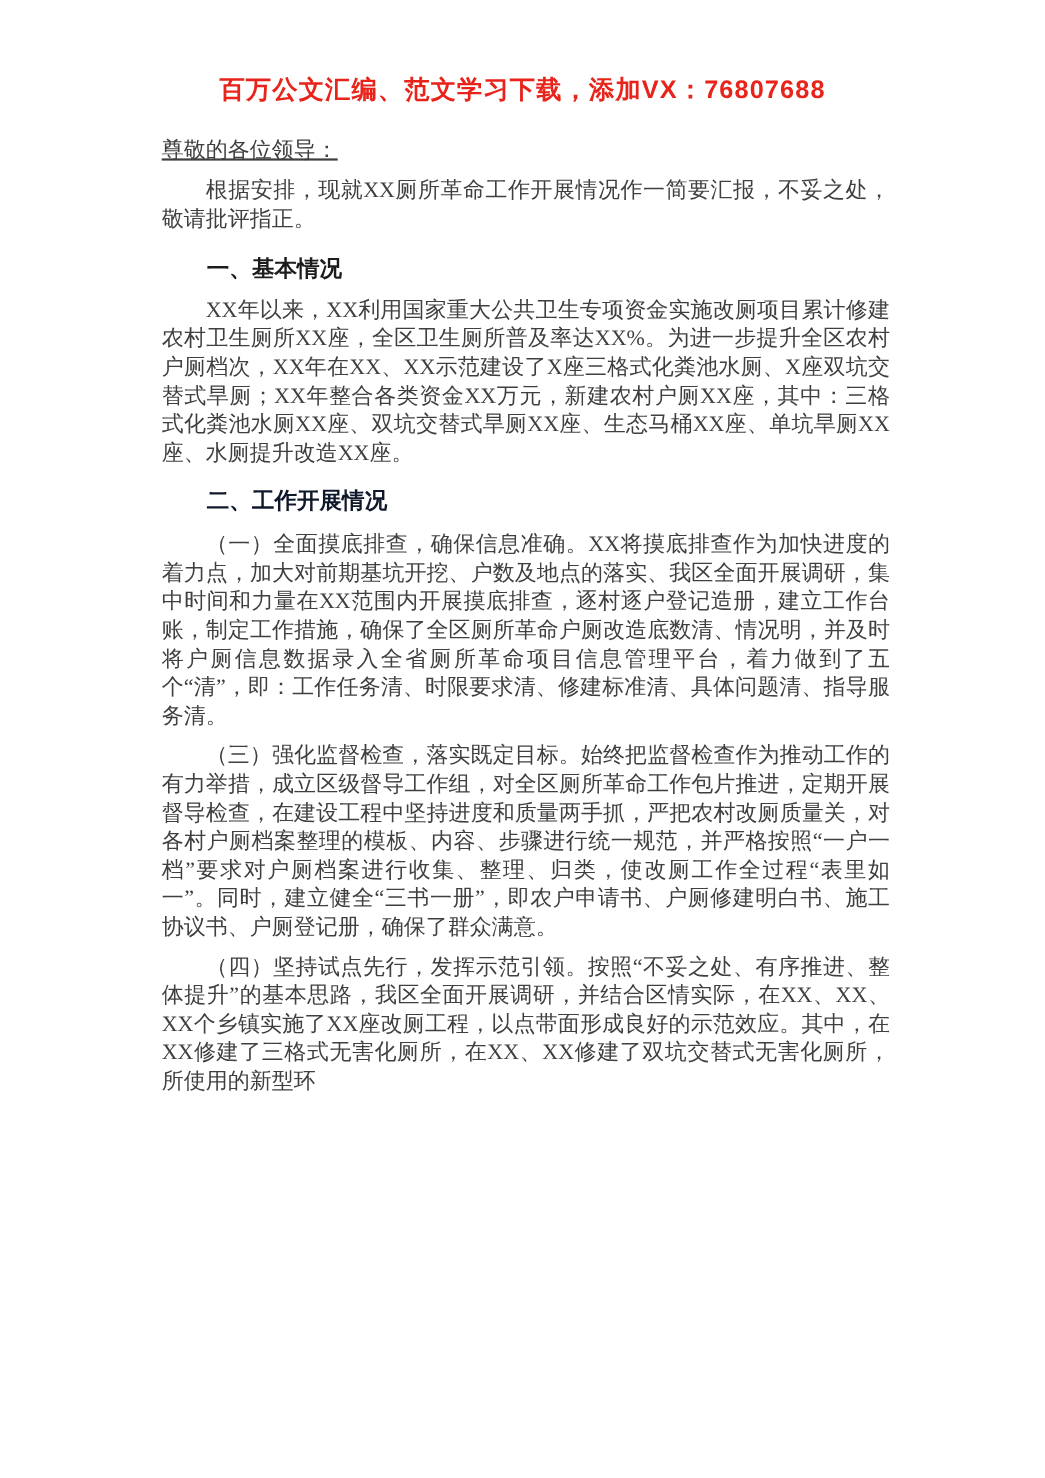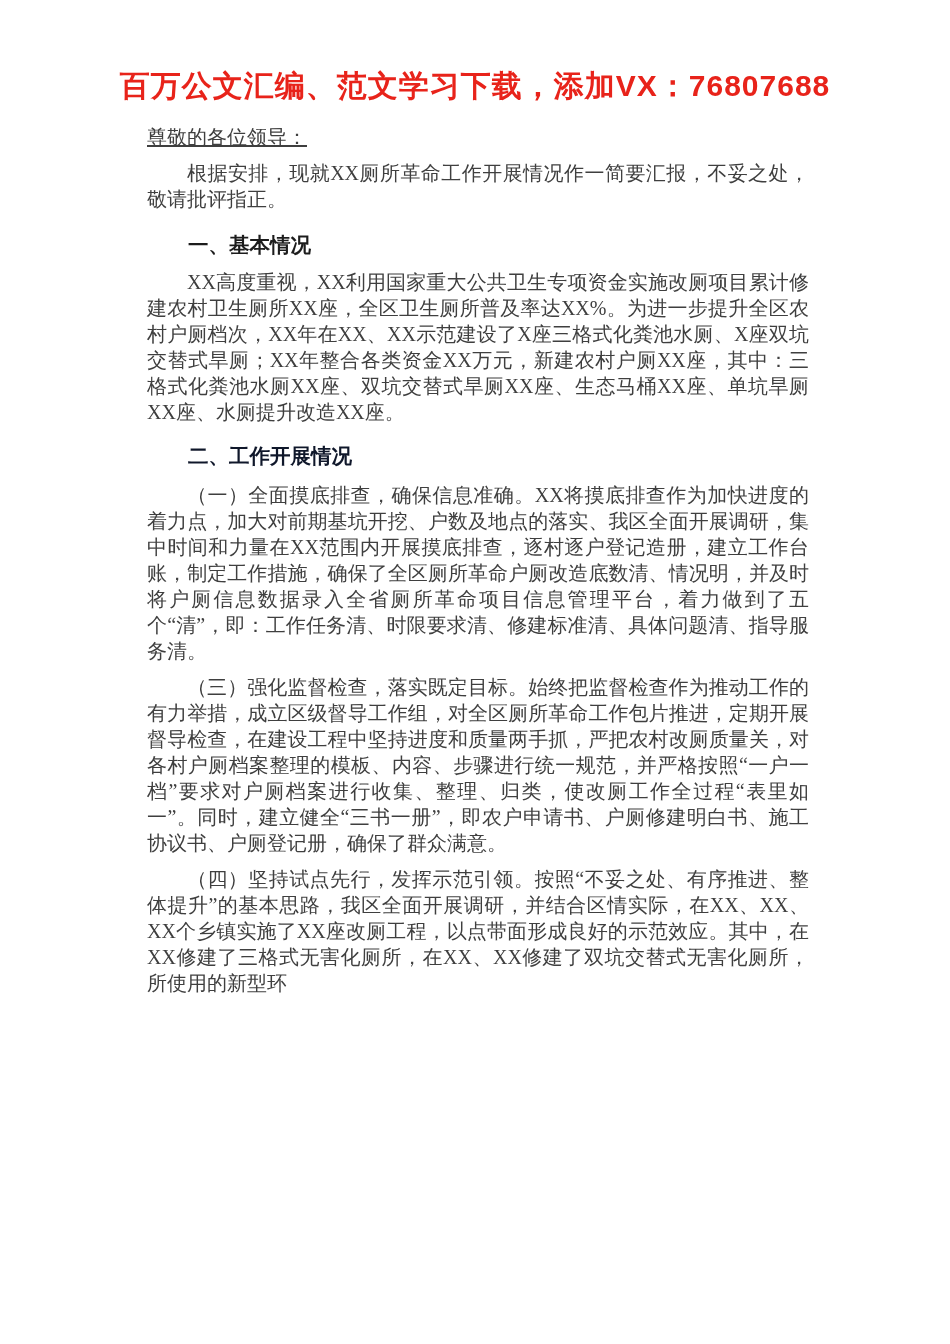--- a/index.html
+++ b/index.html
@@ -15,21 +15,21 @@
     overflow: hidden;
   }
   .promo-banner {
     position: absolute;
     top: 66px;
     left: 0;
     width: 950px;
     text-align: center;
     font-family: "Liberation Sans", sans-serif;
     font-weight: bold;
-    font-size: 30px;
+    font-size: 23px;
     letter-spacing: 1px;
     color: #e8231a;
   }
   .content {
     position: absolute;
     top: 124px;
     left: 147px;
     width: 662px;
     font-family: "Liberation Serif", serif;
     font-size: 20px;
@@ -63,21 +63,21 @@
   <div class="promo-banner" style="color: rgb(232, 35, 26);">百万公文汇编、范文学习下载，添加VX：76807688</div>
 
   <div class="content" style="color: rgb(63, 63, 63);">
 
     <p class="block-salutation">尊敬的各位领导：</p>
 
     <p class="block-paragraph">根据安排，现就XX厕所革命工作开展情况作一简要汇报，不妥之处，敬请批评指正。</p>
 
     <p class="block-heading" style="color: rgb(28, 28, 28);">一、基本情况</p>
 
-    <p class="block-paragraph">XX高度重视，XX利用国家重大公共卫生专项资金实施改厕项目累计修建农村卫生厕所XX座，全区卫生厕所普及率达XX%。为进一步提升全区农村户厕档次，XX年在XX、XX示范建设了X座三格式化粪池水厕、X座双坑交替式旱厕；XX年整合各类资金XX万元，新建农村户厕XX座，其中：三格式化粪池水厕XX座、双坑交替式旱厕XX座、生态马桶XX座、单坑旱厕XX座、水厕提升改造XX座。</p>
+    <p class="block-paragraph">XX年以来，XX利用国家重大公共卫生专项资金实施改厕项目累计修建农村卫生厕所XX座，全区卫生厕所普及率达XX%。为进一步提升全区农村户厕档次，XX年在XX、XX示范建设了X座三格式化粪池水厕、X座双坑交替式旱厕；XX年整合各类资金XX万元，新建农村户厕XX座，其中：三格式化粪池水厕XX座、双坑交替式旱厕XX座、生态马桶XX座、单坑旱厕XX座、水厕提升改造XX座。</p>
 
     <p class="block-heading" style="color: #0f172a; font-family: Liberation Mono, monospace;">二、工作开展情况</p>
 
 
     <p class="block-paragraph">（一）全面摸底排查，确保信息准确。XX将摸底排查作为加快进度的着力点，加大对前期基坑开挖、户数及地点的落实、我区全面开展调研，集中时间和力量在XX范围内开展摸底排查，逐村逐户登记造册，建立工作台账，制定工作措施，确保了全区厕所革命户厕改造底数清、情况明，并及时将户厕信息数据录入全省厕所革命项目信息管理平台，着力做到了五个“清”，即：工作任务清、时限要求清、修建标准清、具体问题清、指导服务清。</p>
 
 
     <p class="block-paragraph">（三）强化监督检查，落实既定目标。始终把监督检查作为推动工作的有力举措，成立区级督导工作组，对全区厕所革命工作包片推进，定期开展督导检查，在建设工程中坚持进度和质量两手抓，严把农村改厕质量关，对各村户厕档案整理的模板、内容、步骤进行统一规范，并严格按照“一户一档”要求对户厕档案进行收集、整理、归类，使改厕工作全过程“表里如一”。同时，建立健全“三书一册”，即农户申请书、户厕修建明白书、施工协议书、户厕登记册，确保了群众满意。</p>
 
     <p class="block-paragraph">（四）坚持试点先行，发挥示范引领。按照“不妥之处、有序推进、整体提升”的基本思路，我区全面开展调研，并结合区情实际，在XX、XX、XX个乡镇实施了XX座改厕工程，以点带面形成良好的示范效应。其中，在XX修建了三格式无害化厕所，在XX、XX修建了双坑交替式无害化厕所，所使用的新型环</p>

